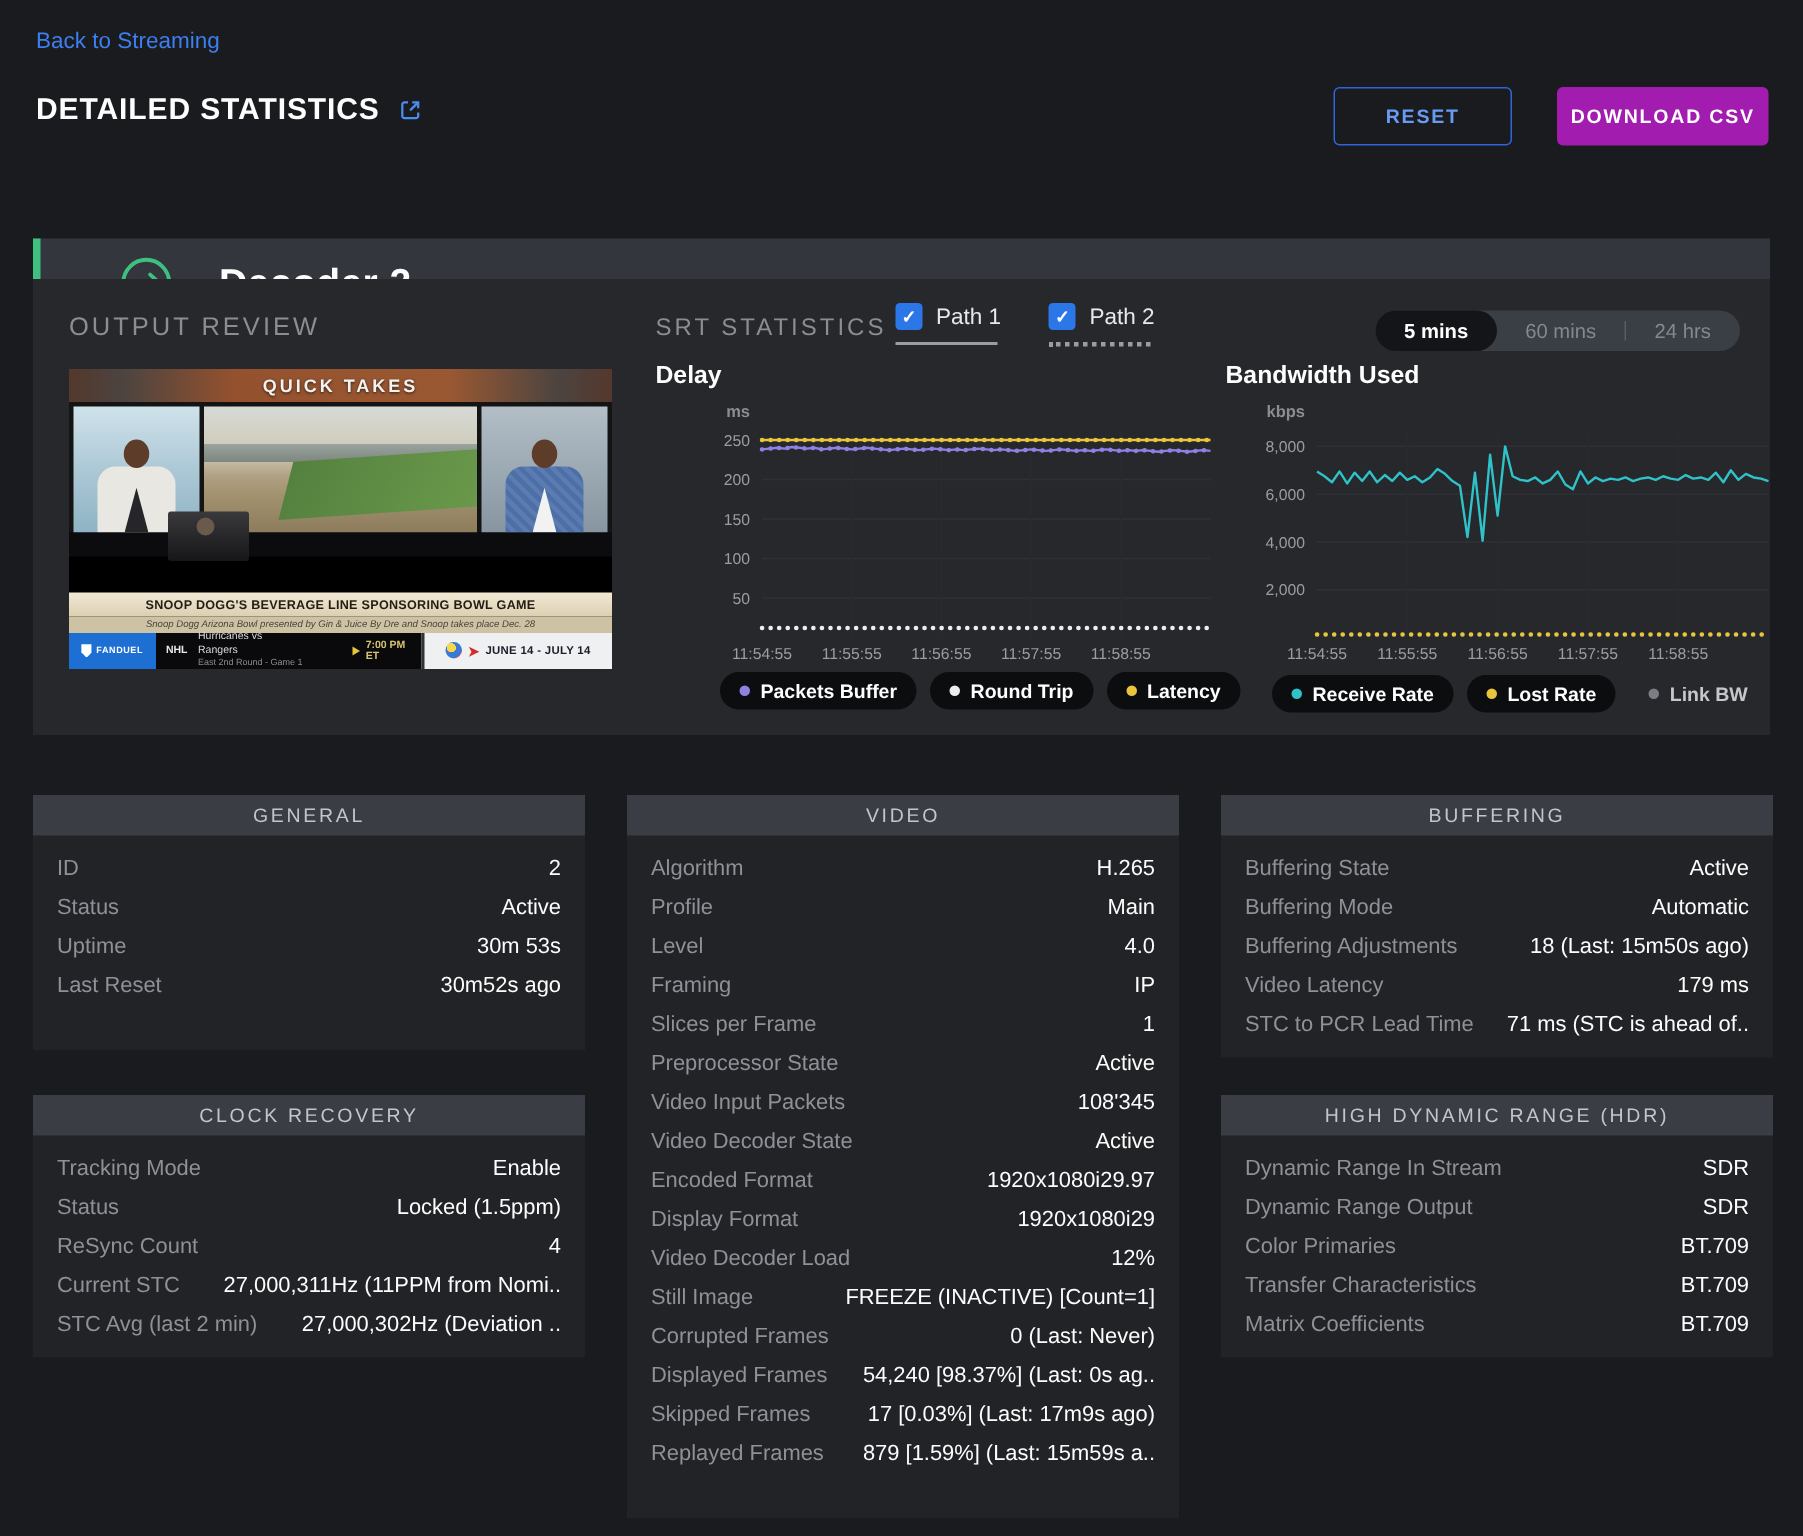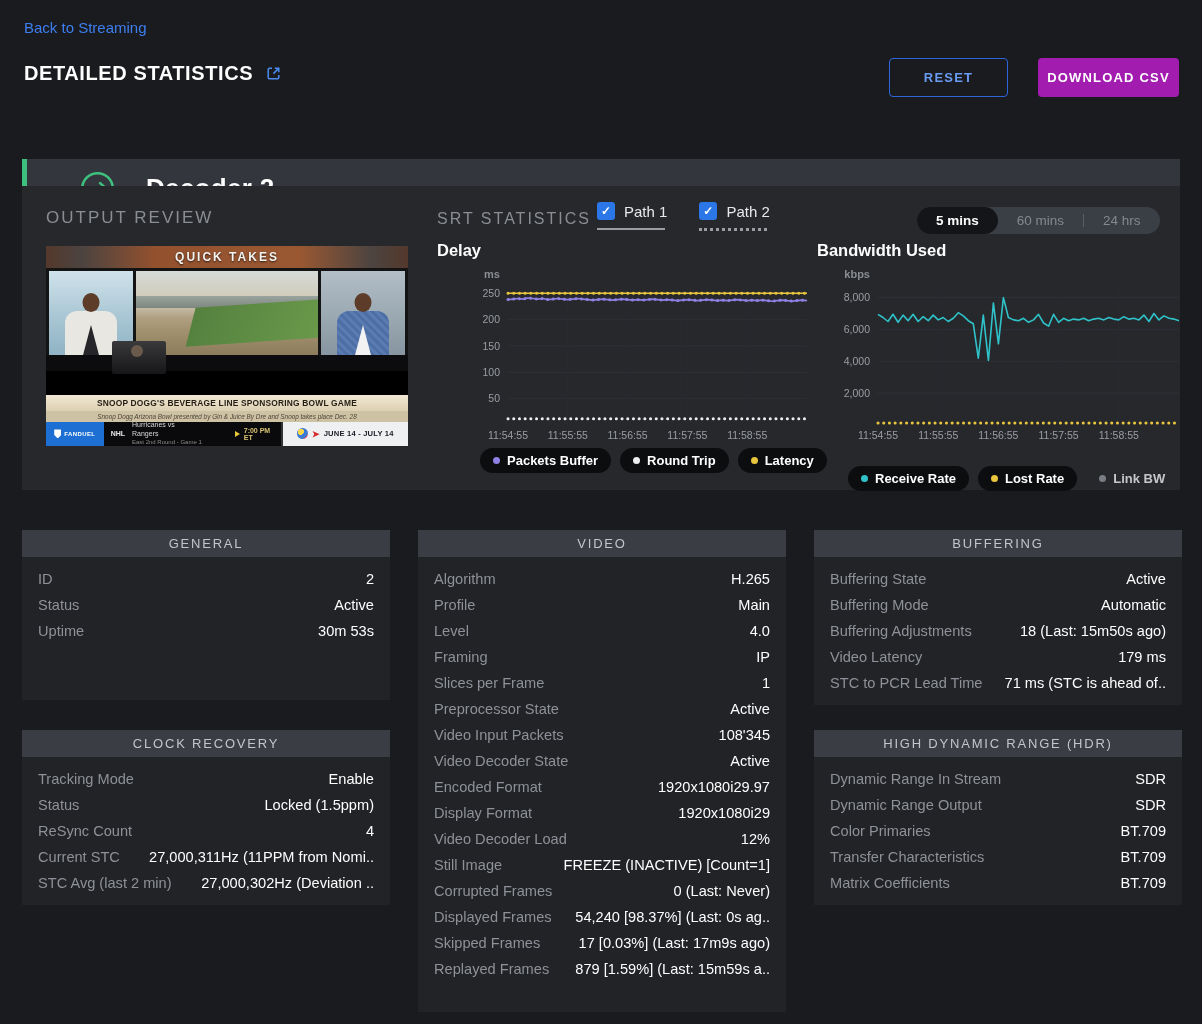--- a/index.html
+++ b/index.html
@@ -307,21 +307,21 @@
       <text x="110.2" y="175" class="tick tx">11:55:55</text>
       <line x1="170.4" y1="24" x2="170.4" y2="161" class="grid v"></line>
       <text x="170.4" y="175" class="tick tx">11:56:55</text>
       <line x1="230.6" y1="24" x2="230.6" y2="161" class="grid v"></line>
       <text x="230.6" y="175" class="tick tx">11:57:55</text>
       <line x1="290.8" y1="24" x2="290.8" y2="161" class="grid v"></line>
       <text x="290.8" y="175" class="tick tx">11:58:55</text>
       <polyline points="50.0,50.3 55.0,53.5 60.0,57.5 65.0,50.3 70.1,58.3 75.1,51.1 80.1,56.7 85.1,50.3 90.1,57.5 95.2,52.7 100.2,56.7 105.2,51.1 110.2,55.9 115.2,53.5 120.2,57.5 125.3,54.3 130.3,48.7 135.3,51.9 140.3,56.7 145.3,59.8 150.3,94.1 155.3,51.1 160.4,96.5 165.4,39.1 170.4,79.8 175.4,33.6 180.4,53.5 185.5,55.9 190.5,56.7 195.5,54.3 200.5,58.3 205.5,55.9 210.5,50.3 215.6,59.0 220.6,62.2 225.6,50.3 230.6,58.3 235.6,54.3 240.6,56.7 245.7,55.1 250.7,55.9 255.7,54.3 260.7,56.7 265.7,55.1 270.7,54.3 275.8,55.9 280.8,53.5 285.8,55.1 290.8,55.9 295.8,52.7 300.8,55.1 305.9,54.3 310.9,55.9 315.9,51.1 320.9,57.5 325.9,49.5 330.9,55.9 335.9,51.9 341.0,54.3 346.0,55.1 351.0,56.7" fill="none" stroke="#2fc2c9" stroke-width="1.6" stroke-linejoin="round"></polyline>
       <polyline points="50.0,159.0 55.0,159.0 60.0,159.0 65.0,159.0 70.1,159.0 75.1,159.0 80.1,159.0 85.1,159.0 90.1,159.0 95.2,159.0 100.2,159.0 105.2,159.0 110.2,159.0 115.2,159.0 120.2,159.0 125.3,159.0 130.3,159.0 135.3,159.0 140.3,159.0 145.3,159.0 150.3,159.0 155.3,159.0 160.4,159.0 165.4,159.0 170.4,159.0 175.4,159.0 180.4,159.0 185.5,159.0 190.5,159.0 195.5,159.0 200.5,159.0 205.5,159.0 210.5,159.0 215.6,159.0 220.6,159.0 225.6,159.0 230.6,159.0 235.6,159.0 240.6,159.0 245.7,159.0 250.7,159.0 255.7,159.0 260.7,159.0 265.7,159.0 270.7,159.0 275.8,159.0 280.8,159.0 285.8,159.0 290.8,159.0 295.8,159.0 300.8,159.0 305.9,159.0 310.9,159.0 315.9,159.0 320.9,159.0 325.9,159.0 330.9,159.0 335.9,159.0 341.0,159.0 346.0,159.0 351.0,159.0" fill="none" stroke="#e9c43d" stroke-width="3" stroke-linecap="round" stroke-dasharray="0.1 5.6"></polyline>
     </svg>
-  <div class="abs legend" style="left:826px; top:280px;">
+  <div class="abs legend" style="left:826px; top:264px;">
       <span class="legend-pill">
         <span class="dot" style="background: rgb(47, 194, 201);"></span>
         <span>Receive Rate</span>
       </span>
       <span class="legend-pill">
         <span class="dot" style="background: rgb(233, 196, 61);"></span>
         <span>Lost Rate</span>
       </span>
       <span class="legend-pill off">
         <span class="dot" style="background: rgb(122, 125, 132);"></span>
@@ -338,20 +338,24 @@
         <span class="stat-value">2</span>
       </div>
       <div class="stat-row">
         <span class="stat-label">Status</span>
         <span class="stat-value">Active</span>
       </div>
       <div class="stat-row">
         <span class="stat-label">Uptime</span>
         <span class="stat-value">30m 53s</span>
       </div>
+      <div class="stat-row">
+        <span class="stat-label">Last Reset</span>
+        <span class="stat-value">30m52s ago</span>
+      </div>
     </div>
 </div>
 
 <div class="abs card" style="left:22px; top:730px; width:368px; height:175px;">
   <div class="card-header">CLOCK RECOVERY</div>
   <div class="card-body">
       <div class="stat-row">
         <span class="stat-label">Tracking Mode</span>
         <span class="stat-value">Enable</span>
       </div>

